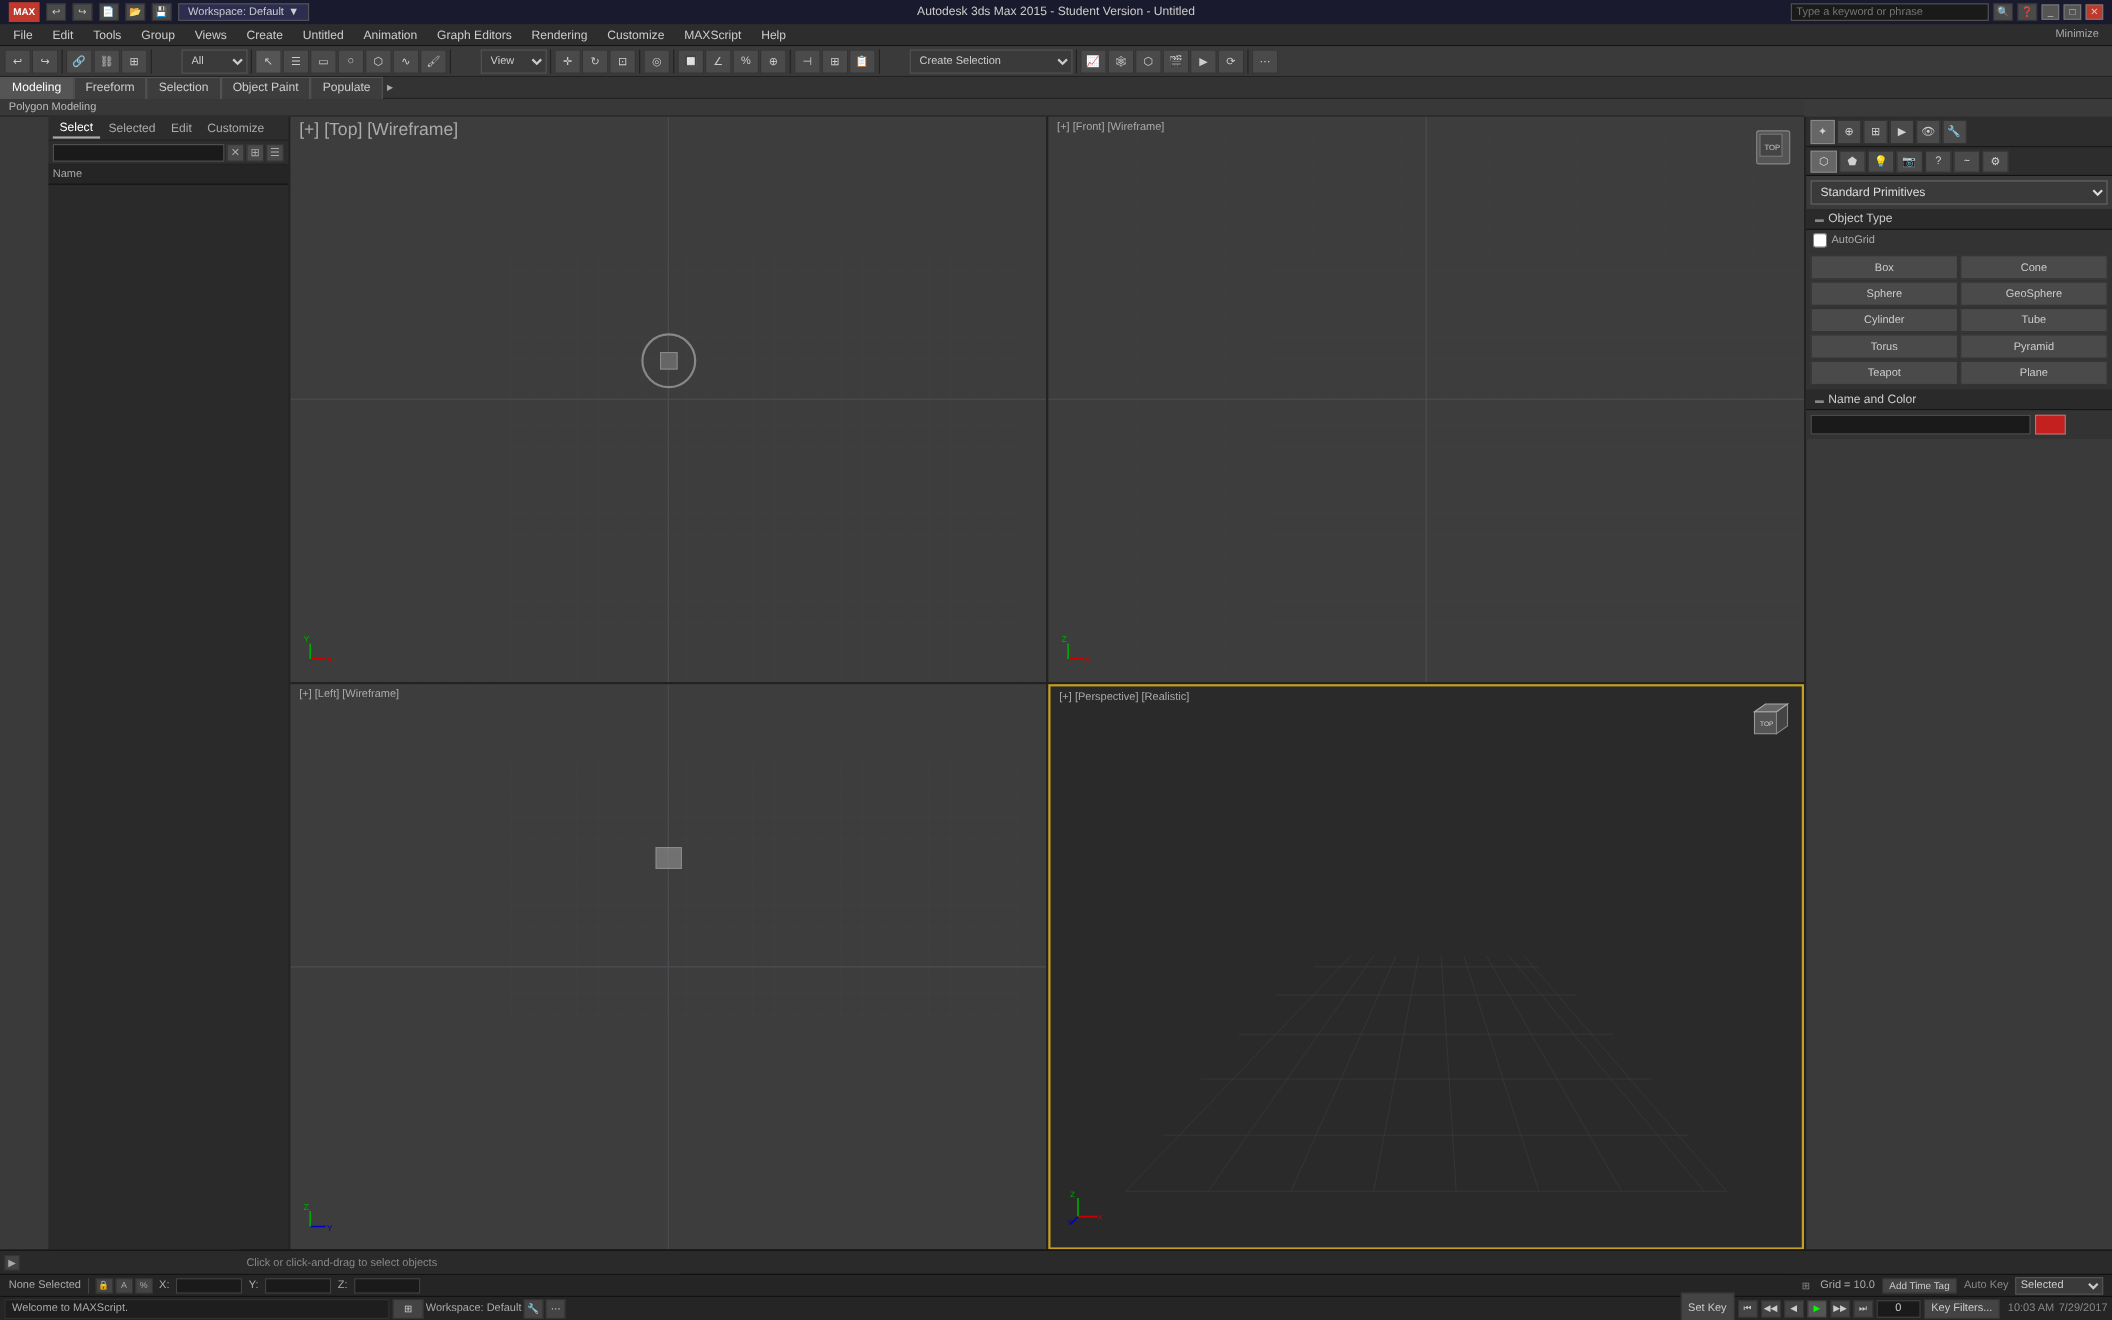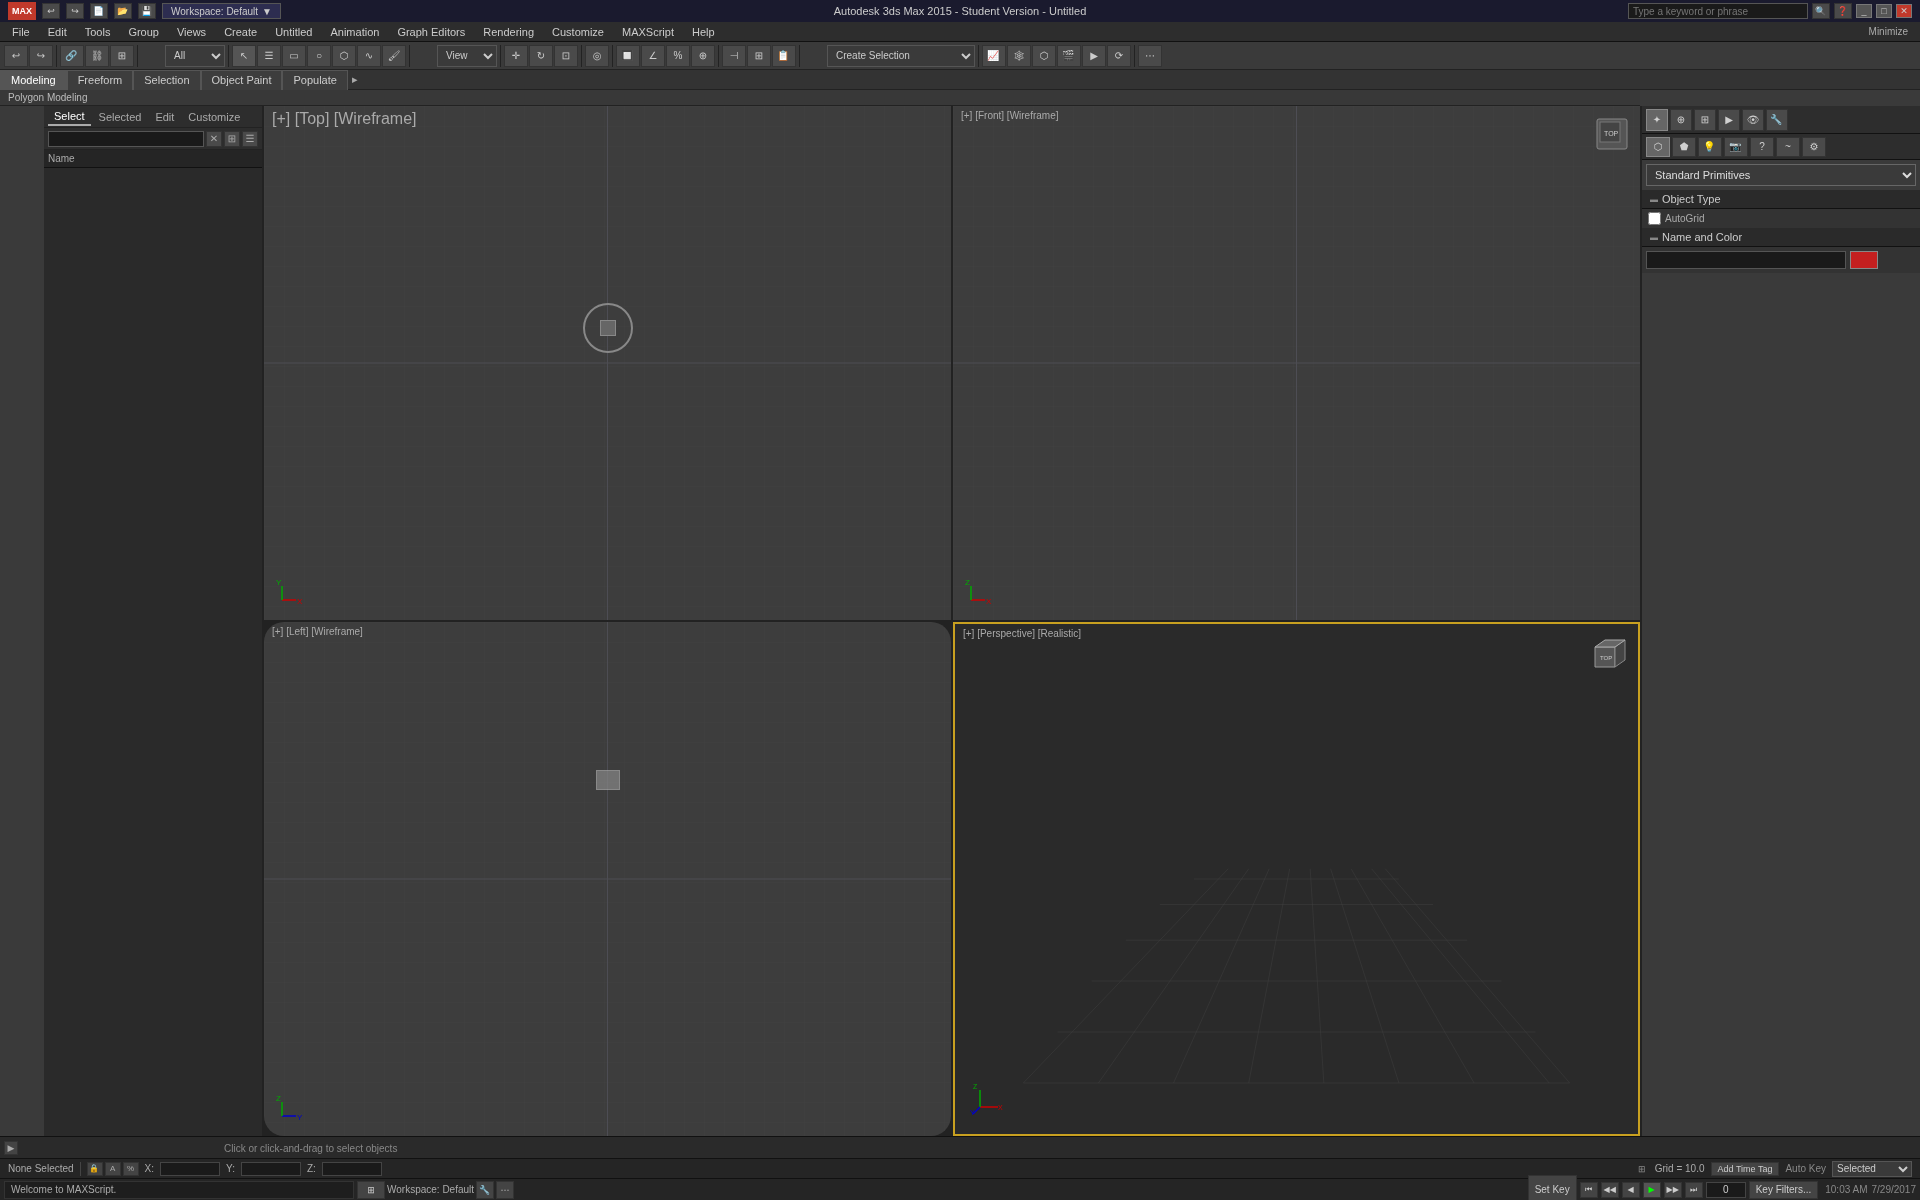--- a/index.html
+++ b/index.html
@@ -402,21 +402,21 @@
       <div style="position:absolute;bottom:10px;left:10px;">
         <svg width="30" height="30">
           <line x1="8" y1="22" x2="22" y2="22" stroke="#c00" stroke-width="1.5"></line>
           <text x="23" y="26" fill="#c00" font-size="8">X</text>
           <line x1="8" y1="22" x2="8" y2="8" stroke="#0a0" stroke-width="1.5"></line>
           <text x="2" y="7" fill="#0a0" font-size="8">Z</text>
         </svg>
       </div>
     </div>
 
-    <div class="viewport" style="background:#3d3d3d;position:relative;overflow:hidden;border-radius:20px;">
+    <div class="viewport" style="background:#3d3d3d;position:relative;overflow:hidden;">
       <svg class="grid-svg">
         <defs>
           <pattern id="grid-left" width="20" height="20" patternUnits="userSpaceOnUse">
             <path d="M 20 0 L 0 0 0 20" fill="none" stroke="#555" stroke-width="0.5"></path>
           </pattern>
         </defs>
         <rect width="100%" height="100%" fill="url(#grid-left)"></rect>
         <line x1="50%" y1="0" x2="50%" y2="100%" stroke="#667" stroke-width="1"></line>
         <line x1="0" y1="50%" x2="100%" y2="50%" stroke="#667" stroke-width="1"></line>
       </svg>
@@ -514,20 +514,32 @@
       <div class="section-header">
         <span class="collapse-icon">▬</span>
         <span>Object Type</span>
       </div>
 
       <div style="display:flex;align-items:center;padding:3px 6px;background:#333;">
         <input type="checkbox" style="margin-right: 4px;">
         <span style="font-size:10px;color:#aaa;">AutoGrid</span>
       </div>
 
+      <div style="display:grid;grid-template-columns:1fr 1fr;gap:2px;padding:4px;background:#333;">
+        <div class="obj-btn">Box</div>
+        <div class="obj-btn">Cone</div>
+        <div class="obj-btn">Sphere</div>
+        <div class="obj-btn">GeoSphere</div>
+        <div class="obj-btn">Cylinder</div>
+        <div class="obj-btn">Tube</div>
+        <div class="obj-btn">Torus</div>
+        <div class="obj-btn">Pyramid</div>
+        <div class="obj-btn">Teapot</div>
+        <div class="obj-btn">Plane</div>
+      </div>
     </div>
 
     <div>
       <div class="section-header">
         <span class="collapse-icon">▬</span>
         <span>Name and Color</span>
       </div>
       <div style="padding:4px;background:#333;display:flex;align-items:center;gap:4px;">
         <input type="text" class="name-input" style="width: 200px; height: 18px; background: rgb(26, 26, 26); border: 1px solid rgb(85, 85, 85); color: rgb(204, 204, 204); font-size: 10px; padding: 0px 4px;">
         <div class="color-swatch" style="width:28px;height:18px;background:#c42020;border:1px solid #888;cursor:pointer;"></div>

